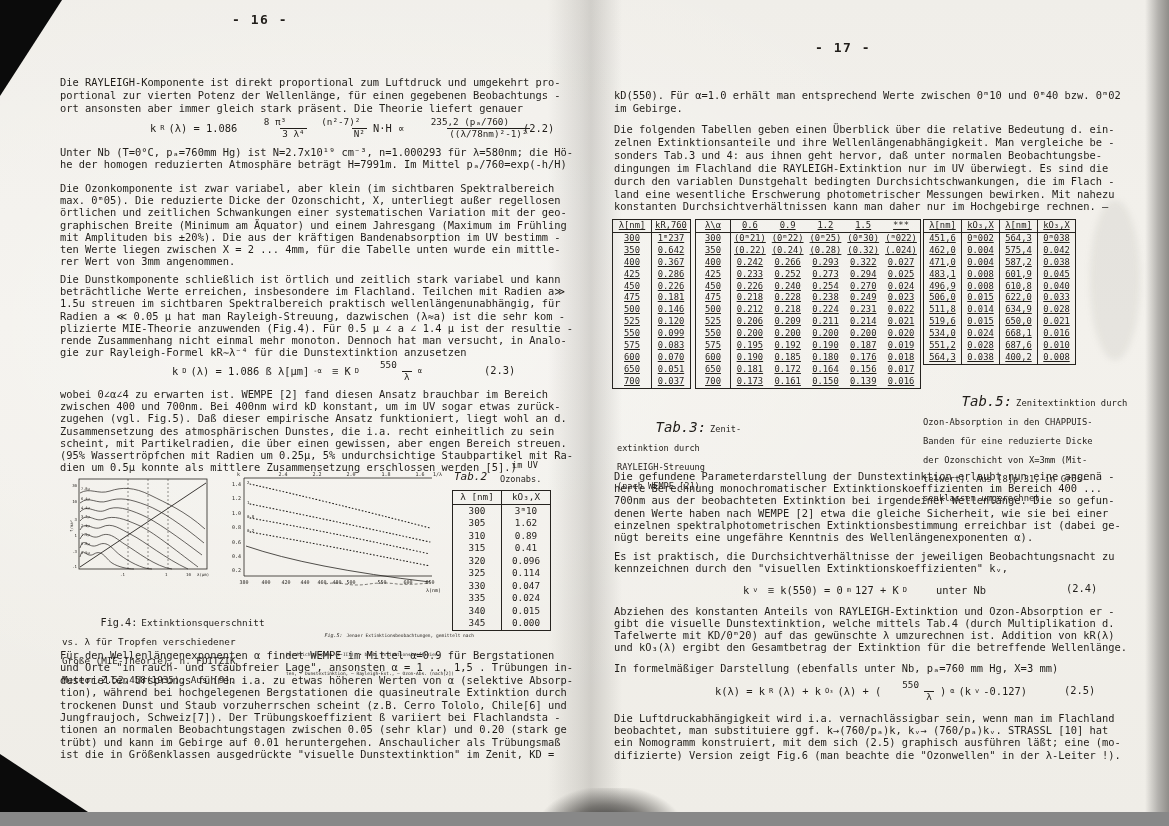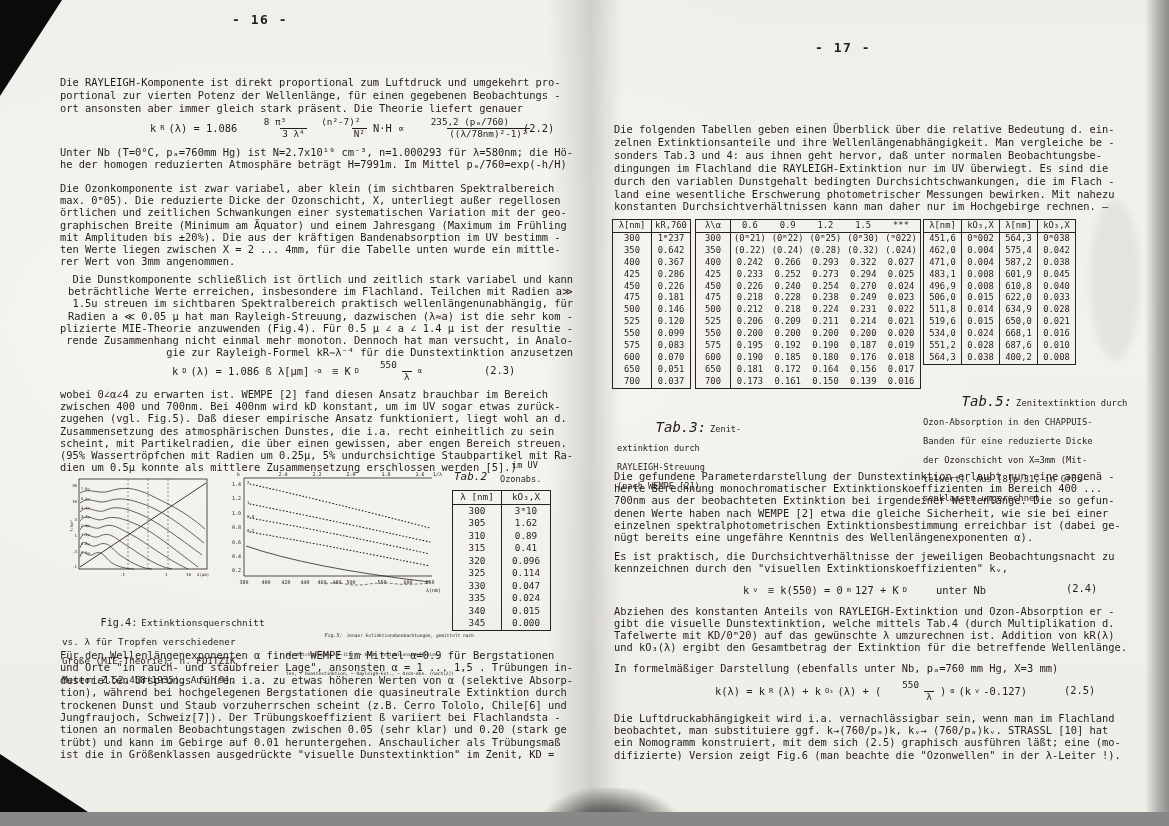--- a/index.html
+++ b/index.html
@@ -24,21 +24,21 @@
   .frac{display:inline-flex;flex-direction:column;align-items:center;font-size:9.3px;line-height:10.5px;margin:0 2px;}
   .frac .den{border-top:1px solid #201d19;padding:0 2px;margin-left:37px;}
   .sb{font-size:7px;vertical-align:-2px;}
   .sp{font-size:7px;vertical-align:4px;}
   .eqno{position:absolute;font-size:10.4px;white-space:pre;}
   .scan-table{position:absolute;border-collapse:collapse;border:1.5px solid #26231f;}
   .scan-table td{padding:0 3px;text-align:center;white-space:nowrap;}
   .t2{font-size:9.3px;}   .t2 td{line-height:12.55px;min-width:42px;}
   .t2 td:first-child{border-right:1.2px solid #26231f;}
   .t2 tr:first-child td{border-bottom:1.2px solid #26231f;}
-  .t3,.t4,.t5{font-size:8.8px;} .t3 td,.t4 td,.t5 td{line-height:11.9px;}
+  .t3,.t4,.t5{font-size:8.8px;text-decoration:underline;} .t3 td,.t4 td,.t5 td{line-height:11.9px;}
   .t3 td{min-width:32px;} .t3 td:first-child{border-right:1.2px solid #26231f;}
   .t3 tr:first-child td{border-bottom:1.2px solid #26231f;}
   .t4 td{min-width:31px;} .t4 td:first-child{border-right:1.2px solid #26231f;min-width:28px;}
   .t4 tr:first-child td{border-bottom:1.2px solid #26231f;}
   .t5 td{min-width:31px;} .t5 td:not(:last-child){border-right:1.2px solid #26231f;}
   .t5 tr:first-child td{border-bottom:1.2px solid #26231f;}
   .cap{position:absolute;white-space:pre;}
   .cap .cap-label{font-size:14px;font-style:italic;margin-right:4px;}
   .cap .cap-lines{font-size:8.6px;line-height:12.2px;}
   .fig4cap .cap-label{font-size:10.2px;font-style:normal;}
@@ -80,21 +80,21 @@
 
   <div class="para" style="left:60px;top:146px;line-height:12.3px;">Unter Nb (T=0°C, pₐ=760mm Hg) ist N=2.7x10¹⁹ cm⁻³, n=1.000293 für λ=580nm; die Hö-
 he der homogen reduzierten Atmosphäre beträgt H=7991m. Im Mittel pₐ/760=exp(-h/H)</div>
   <div class="para" style="left:60px;top:182px;line-height:12.2px;">Die Ozonkomponente ist zwar variabel, aber klein (im sichtbaren Spektralbereich
 max. 0ᵐ05). Die reduzierte Dicke der Ozonschicht, X, unterliegt außer regellosen
 örtlichen und zeitlichen Schwankungen einer systematischen Variation mit der geo-
 graphischen Breite (Minimum am Äquator) und einem Jahresgang (Maximum im Frühling
 mit Amplituden bis ±20%). Die aus der kräftigen Bandenabsorption im UV bestimm -
 ten Werte liegen zwischen X = 2 ... 4mm, für die Tabelle unten wurde ein mittle-
 rer Wert von 3mm angenommen.</div>
-  <div class="para" style="left:60px;top:273px;line-height:12.2px;text-align:right;">Die Dunstkomponente schließlich ist örtlich und zeitlich stark variabel und kann
+  <div class="para" style="left:60px;top:273px;line-height:12.2px;">Die Dunstkomponente schließlich ist örtlich und zeitlich stark variabel und kann
 beträchtliche Werte erreichen, insbesondere im Flachland. Teilchen mit Radien a≫
 1.5u streuen im sichtbaren Spektralbereich praktisch wellenlängenunabhängig, für
 Radien a ≪ 0.05 μ hat man Rayleigh-Streuung, dazwischen (λ≈a) ist die sehr kom -
 plizierte MIE-Theorie anzuwenden (Fig.4). Für 0.5 μ ∠ a ∠ 1.4 μ ist der resultie -
 rende Zusammenhang nicht einmal mehr monoton. Dennoch hat man versucht, in Analo-
 gie zur Rayleigh-Formel kR∼λ⁻⁴ für die Dunstextinktion anzusetzen</div>
 
   <div class="formula" style="left:172px;top:358px;height:26px;">
     <span>k</span><sub class="sb">D</sub><span>(λ) = 1.086 ß λ[μm]</span><sup class="sp">-α</sup><span> ≡ K</span><sub class="sb">D</sub>
     <span class="frac"><span class="num">550</span><span class="den">λ</span></span>
@@ -270,20 +270,22 @@
 dustriellen Ursprungs führen i.a. zu etwas höheren Werten von α (selektive Absorp-
 tion), während bei hochgelegenen Bergstationen die quasineutrale Extinktion durch
 trockenen Dunst und Staub vorzuherrschen scheint (z.B. Cerro Tololo, Chile[6] und
 Jungfraujoch, Schweiz[7]). Der Trübungskoeffizient ß variiert bei Flachlandsta -
 tionen an normalen Beobachtungstagen zwischen 0.05 (sehr klar) und 0.20 (stark ge
 trübt) und kann im Gebirge auf 0.01 heruntergehen. Anschaulicher als Trübungsmaß
 ist die in Größenklassen ausgedrückte "visuelle Dunstextinktion" im Zenit, KD =</div>
 
   <div class="pagenum" style="left:815px;top:40px;">- 17 -</div>
 
+  <div class="para" style="left:614px;top:89px;line-height:13px;">kD(550). Für α=1.0 erhält man entsprechend Werte zwischen 0ᵐ10 und 0ᵐ40 bzw. 0ᵐ02
+im Gebirge.</div>
   <div class="para" style="left:614px;top:123px;line-height:12.9px;">Die folgenden Tabellen geben einen Überblick über die relative Bedeutung d. ein-
 zelnen Extinktionsanteile und ihre Wellenlängenabhängigkeit. Man vergleiche be -
 sonders Tab.3 und 4: aus ihnen geht hervor, daß unter normalen Beobachtungsbe-
 dingungen im Flachland die RAYLEIGH-Extinktion nur im UV überwiegt. Es sind die
 durch den variablen Dunstgehalt bedingten Durchsichtschwankungen, die im Flach -
 land eine wesentliche Erschwerung photometrischer Messungen bewirken. Mit nahezu
 konstanten Durchsichtverhältnissen kann man daher nur im Hochgebirge rechnen. —</div>
 
   <table class="scan-table t3" style="left:612px;top:219px;">
     <tbody>

